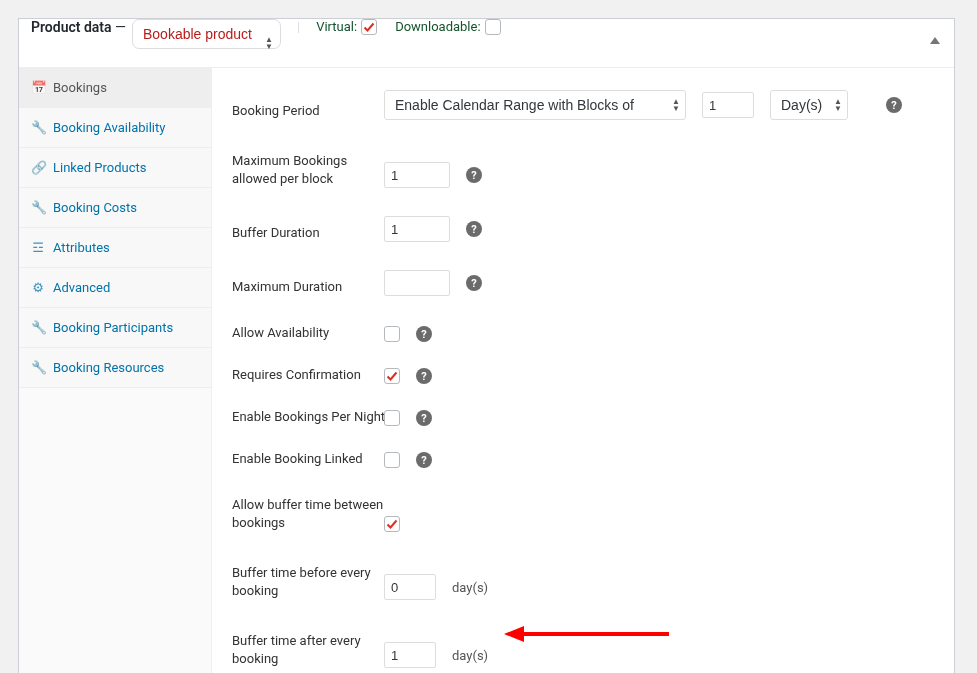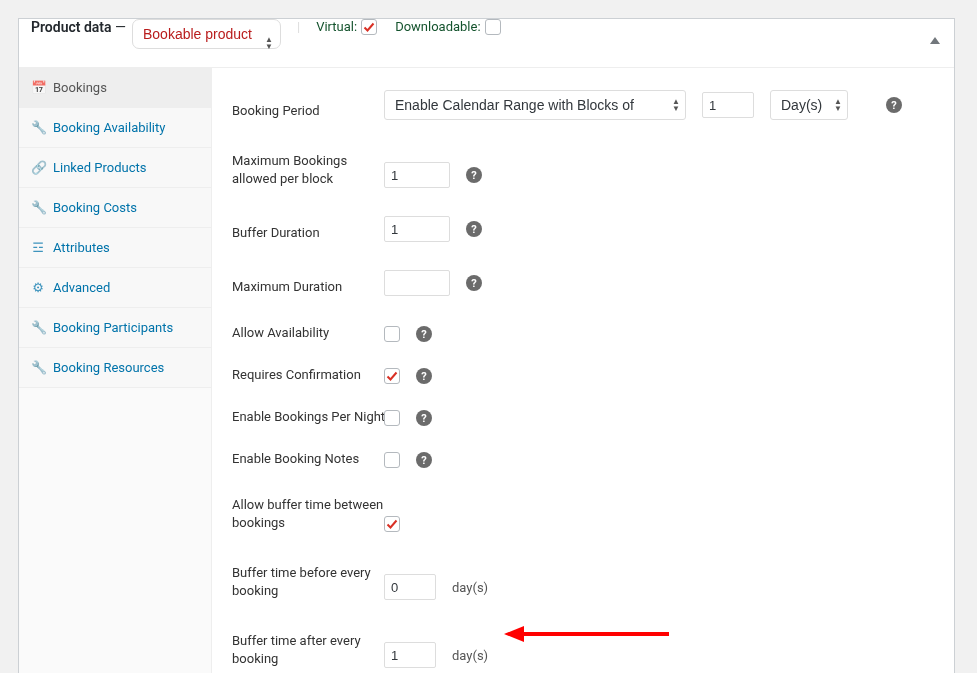--- a/index.html
+++ b/index.html
@@ -174,21 +174,21 @@
         <div class="lbl" style="width:180px">Enable Bookings Per Night</div>
         <div class="ctrls" style="margin-left:-28px">
           <span class="chk">
             
           </span>
           <span class="help">?</span>
         </div>
       </div>
 
       <div class="row compact">
-        <div class="lbl">Enable Booking Notes</div>
+        <div class="lbl">Enable Booking Linked</div>
         <div class="ctrls">
           <span class="chk">
             
           </span>
           <span class="help">?</span>
         </div>
       </div>
 
       <div class="row">
         <div class="lbl" style="width:180px">Allow buffer time between bookings</div>

